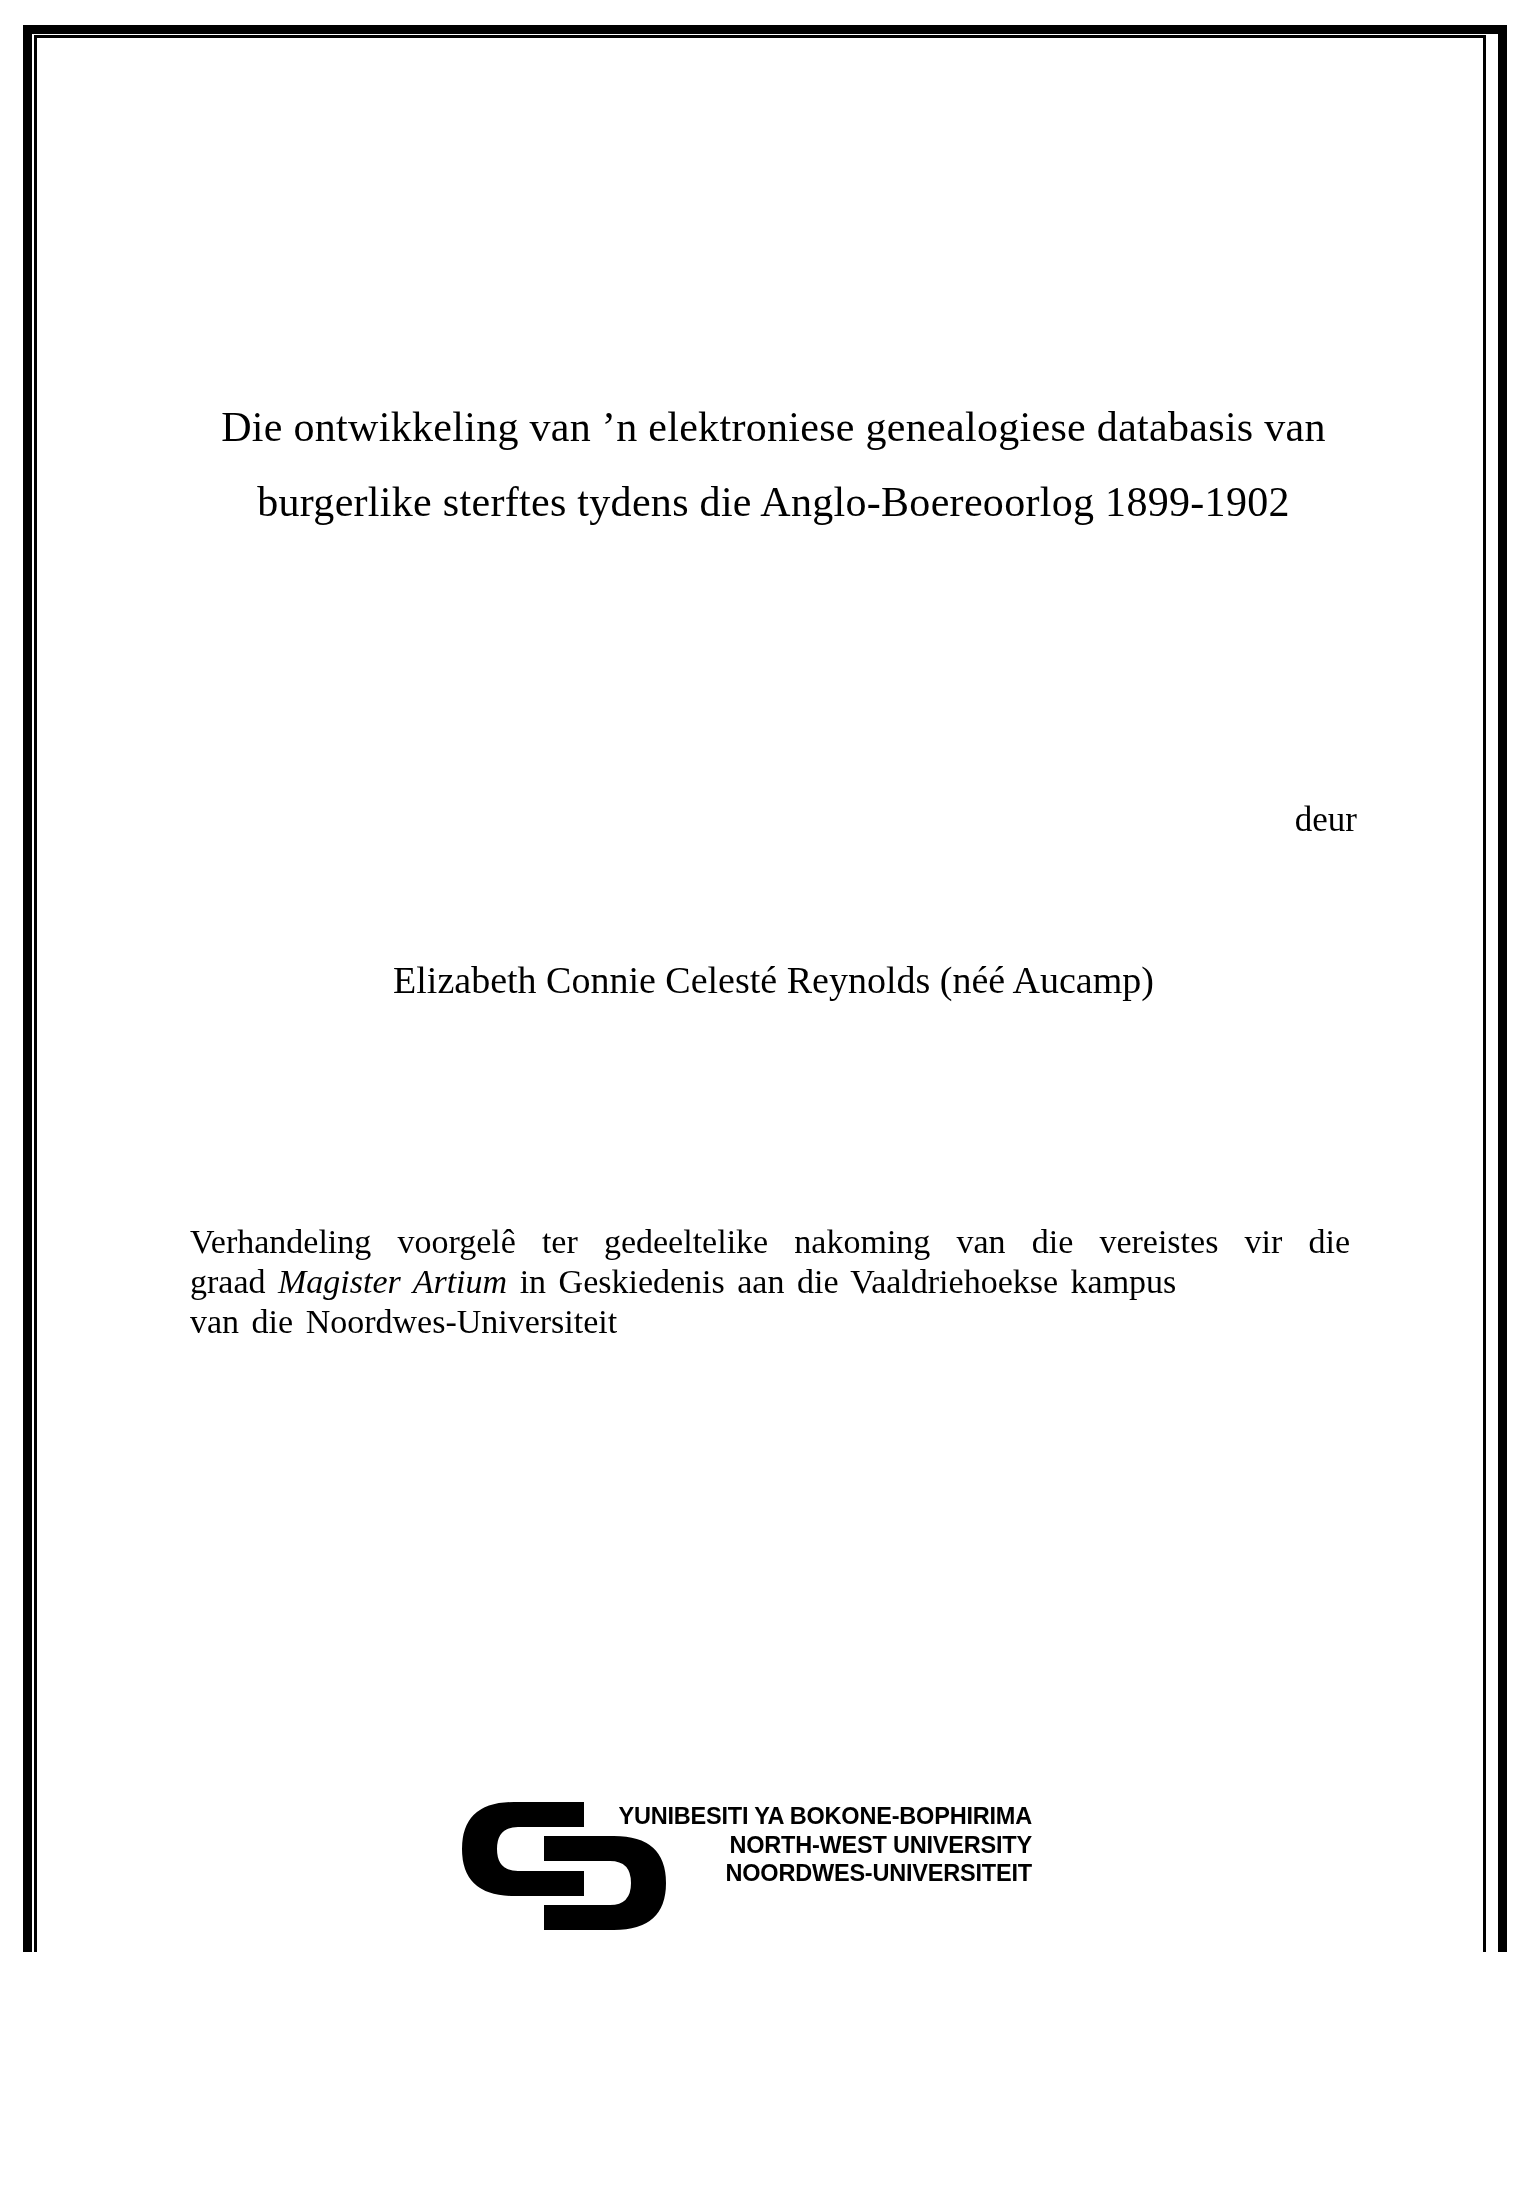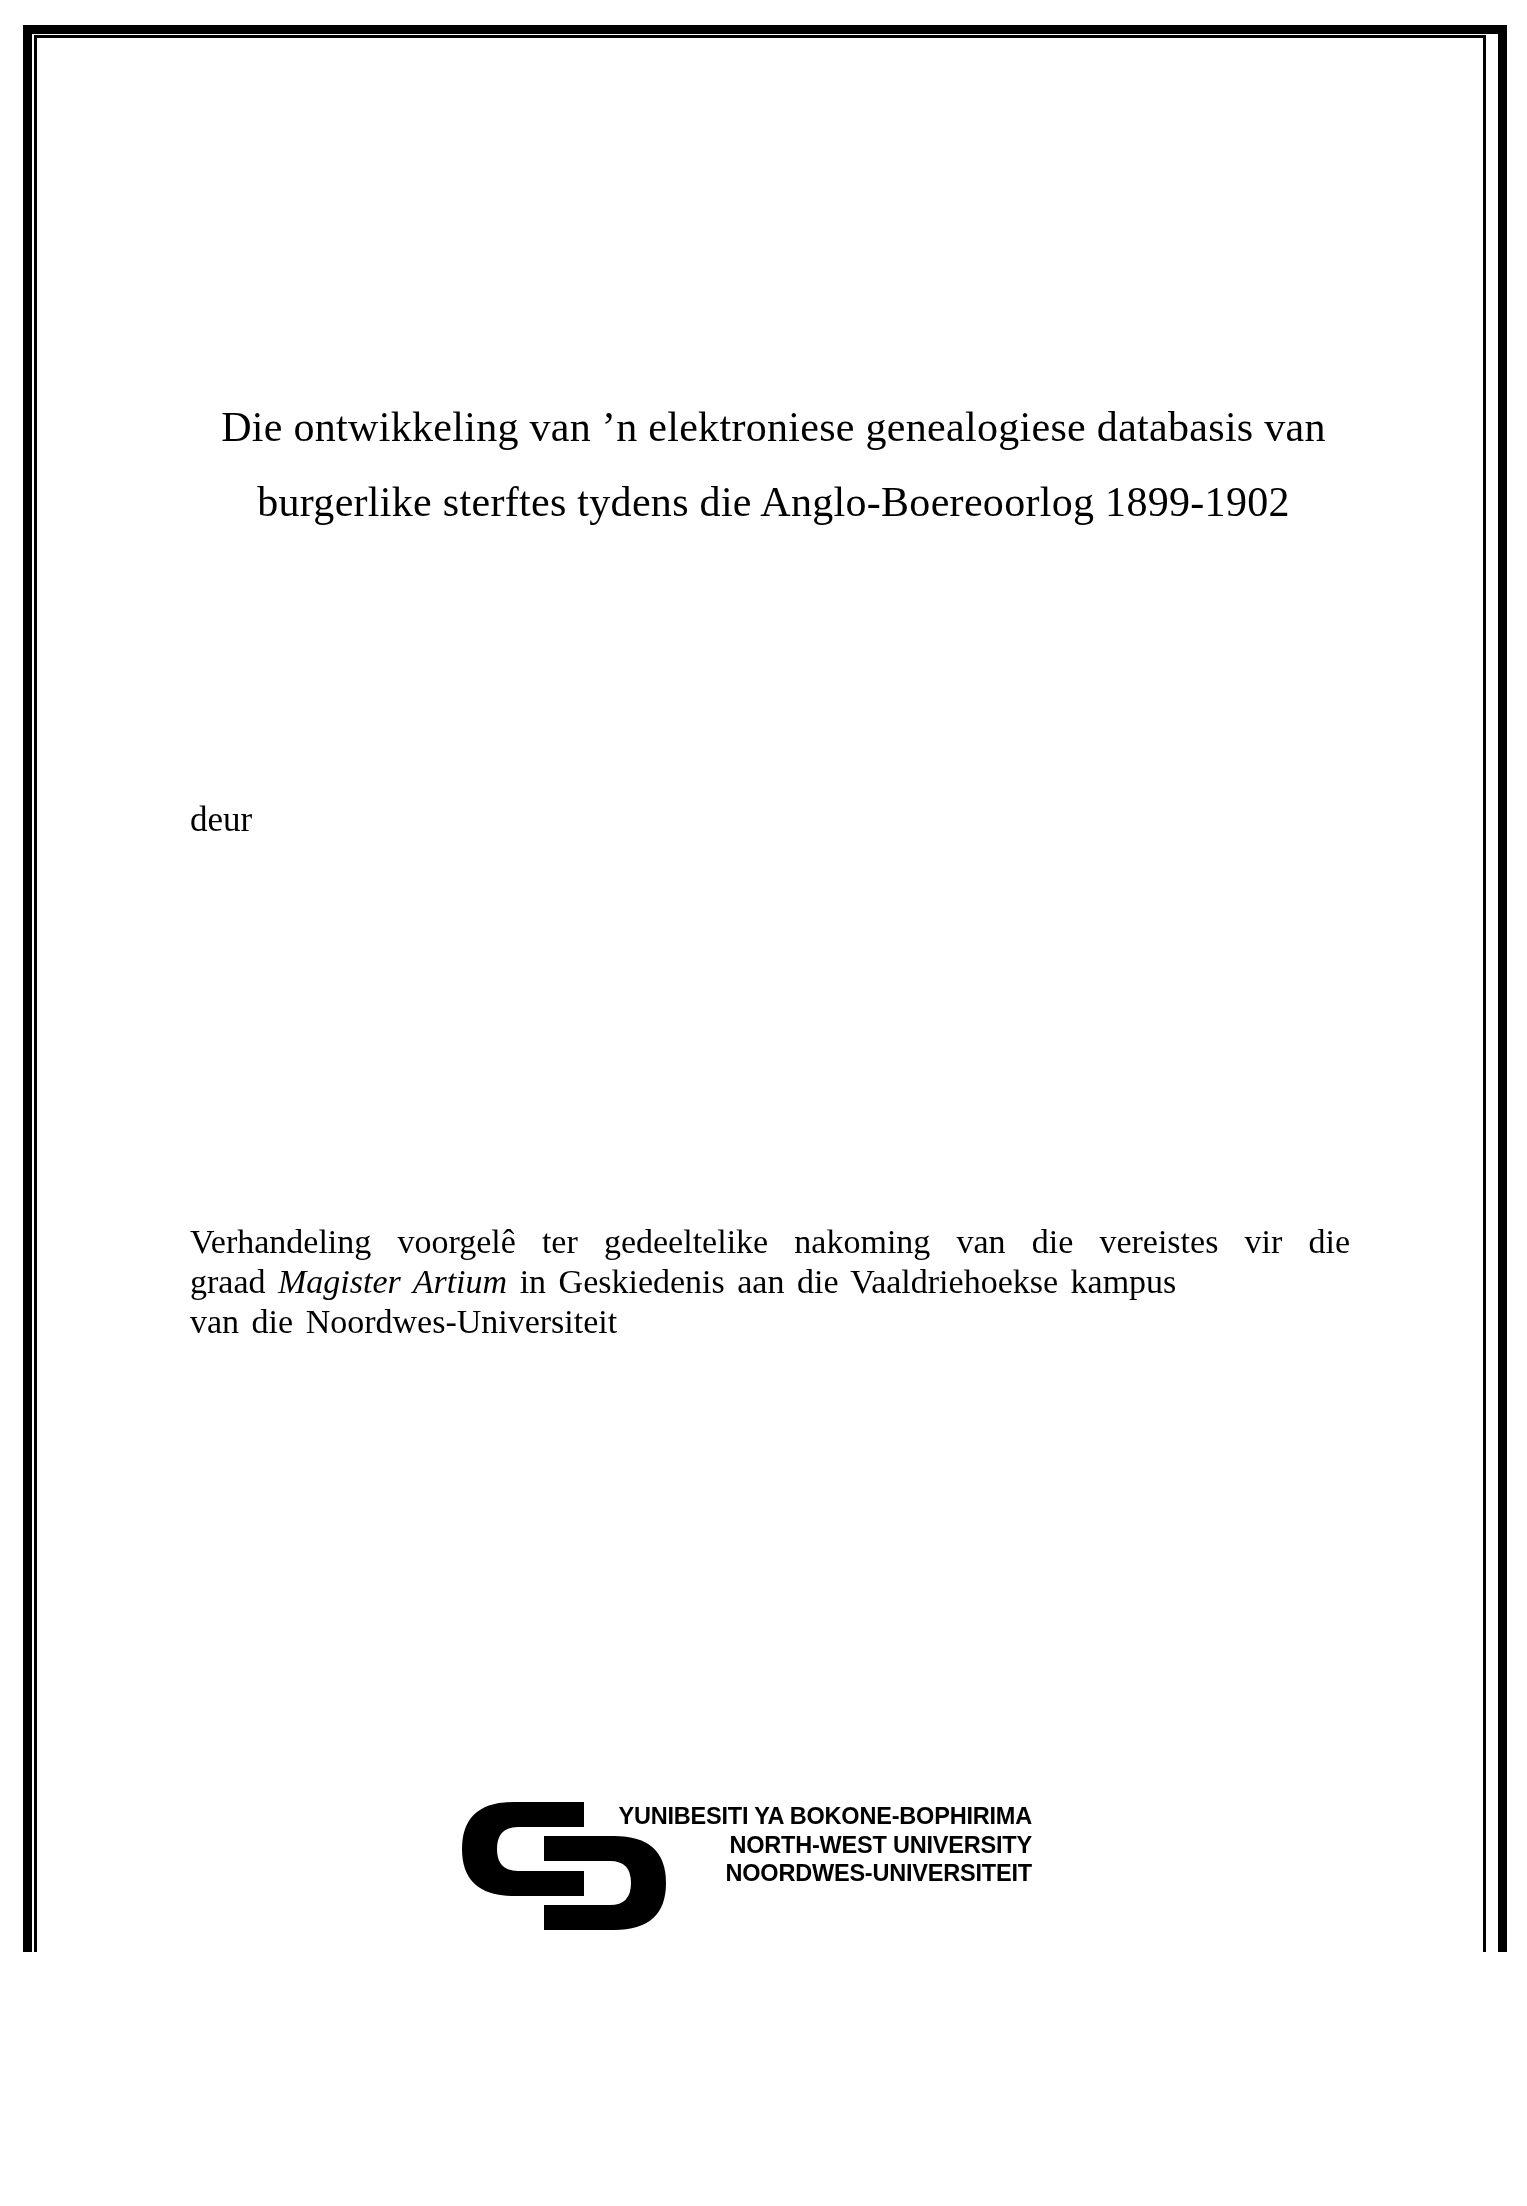--- a/index.html
+++ b/index.html
@@ -42,21 +42,21 @@
     text-align: center;
     font-size: 42px;
     line-height: 75px;
     letter-spacing: 0.3px;
   }
   .byline {
     position: absolute;
     left: 190px;
     right: 170px;
     top: 800px;
-    text-align: left;
+    text-align: right;
     font-size: 35px;
   }
   .author {
     position: absolute;
     left: 190px;
     right: 170px;
     top: 958px;
     text-align: center;
     font-size: 38px;
   }
@@ -117,20 +117,21 @@
   <div class="frame-outer"></div>
   <div class="frame-inner"></div>
 
   <div class="thesis-title">
     <span class="line">Die ontwikkeling van ’n elektroniese genealogiese databasis van</span>
     <span class="line">burgerlike sterftes tydens die Anglo-Boereoorlog 1899-1902</span>
   </div>
 
   <div class="byline">deur</div>
 
+  <div class="author">Elizabeth Connie Celesté Reynolds (néé Aucamp)</div>
 
   <div class="statement">
     <span class="line justified">Verhandeling voorgelê ter gedeeltelike nakoming van die vereistes vir die</span>
     <span class="line"><span>graad </span><span class="italic">Magister Artium</span><span> in Geskiedenis aan die Vaaldriehoekse kampus</span></span>
     <span class="line">van die Noordwes-Universiteit</span>
   </div>
 
 
   <div class="logo-lockup">
     <svg class="logo-mark" width="204" height="128" viewBox="0 0 204 128" xmlns="http://www.w3.org/2000/svg">

